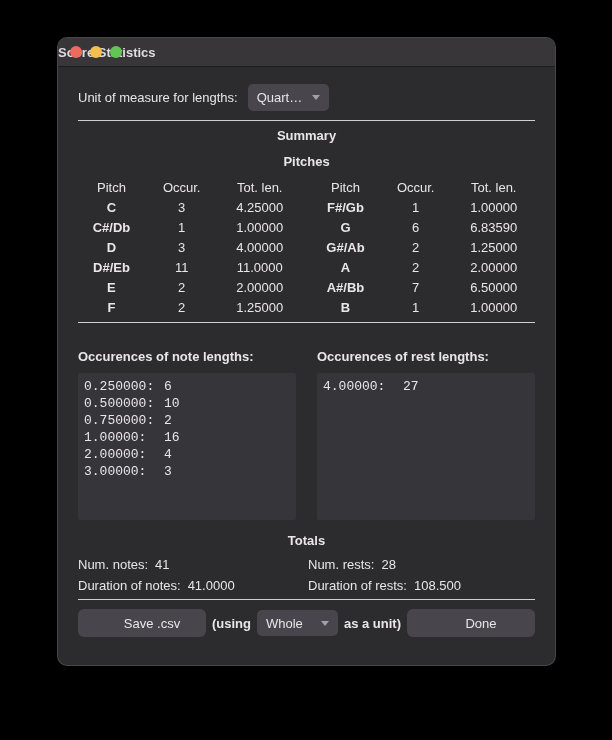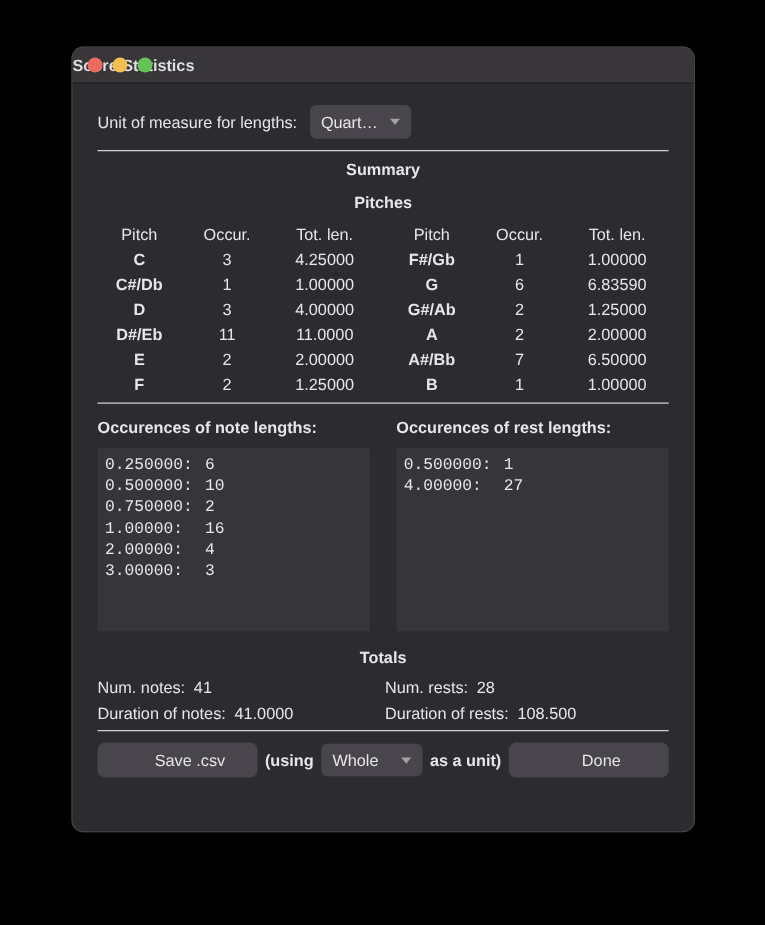--- a/index.html
+++ b/index.html
@@ -55,21 +55,21 @@
   .h-totals  { margin-top:13px; }
 
   .summary-stats { margin-top:8px; height:16px; display:grid; grid-template-columns:180px 161px auto; }
   .stat .val { margin-left:7px; }
 
   .pitch-tables { margin-top:8px; display:flex; justify-content:space-between; }
   .half { width:223px; }
   .prow { display:grid; grid-template-columns:30% 33% 37%; height:20px; align-items:center; text-align:center; }
   .pname { font-weight:700; }
 
-  .occ-cols { margin-top:11px; display:flex; justify-content:space-between;gap:21px; }
+  .occ-cols { margin-top:26px; display:flex; justify-content:space-between;gap:21px; }
   .occ-col { width:223px; }
   .occ-heading { font-weight:700; height:16px; }
   .listbox {
     margin-top:8px; height:147px; background:#363539; border-radius:2px;
     padding:5px 0 0 6px; overflow:hidden;
   }
   .lrow { line-height:17px;font-family:Liberation Mono, monospace; }
   .llen { display:inline-block; width:80px; }
 
   .totals-grid { margin-top:6px; display:grid; grid-template-columns:230px auto; line-height:21px; }
@@ -213,23 +213,20 @@
           </div>
           <div class="lrow">
             <span class="llen">3.00000:</span><span>3</span>
           </div>
         </div>
       </div>
       <div class="occ-col">
         <div class="occ-heading">Occurences of rest lengths:</div>
         <div class="listbox">
           <div class="lrow">
-            <span class="llen">0.500000:</span><span>1</span>
-          </div>
-          <div class="lrow">
             <span class="llen">4.00000:</span><span>27</span>
           </div>
         </div>
       </div>
     </div>
 
     <div class="heading h-totals">Totals</div>
     <div class="totals-grid">
       <div class="stat">
         <span>Num. notes:</span><span class="val">41</span>

